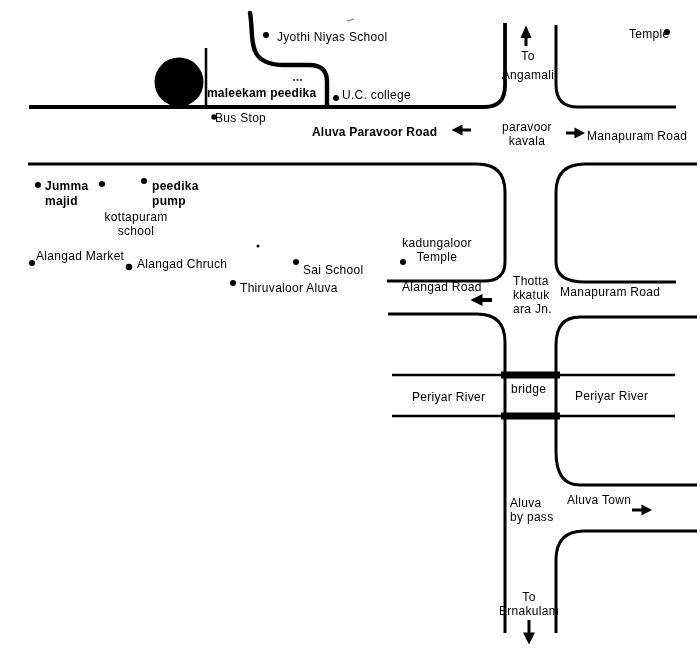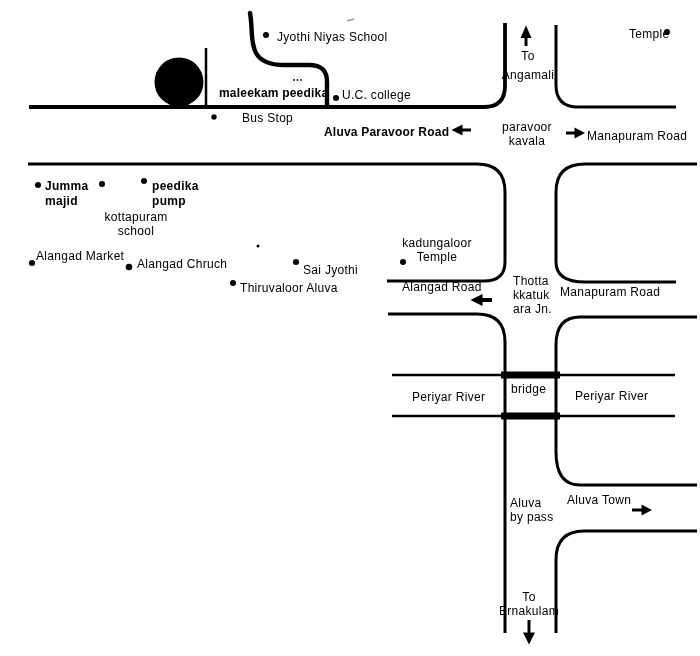--- a/index.html
+++ b/index.html
@@ -2,21 +2,21 @@
 <html><head>
 <meta charset="utf-8">
 <style>
   html,body{margin:0;padding:0;background:#fff;}
   .map{position:relative;width:700px;height:656px;background:#fff;overflow:hidden;
        font-family:"Liberation Sans",sans-serif;color:#000;}
   .map svg{position:absolute;left:0;top:0;}
   .lbl{position:absolute;font-size:12px;line-height:14px;white-space:nowrap;letter-spacing:.3px;}
   .lbl span{display:block;}
   .c{transform:translateX(-50%);text-align:center;}
-  .b{font-weight:bold;font-size:12px;letter-spacing:.2px;margin-left:12px;}
+  .b{font-weight:bold;font-size:12px;letter-spacing:.2px;}
   .lh15 span{line-height:15px;font-weight:bold;}
   .lh19 span{line-height:19px;}
   .serif{font-family:"Liberation Serif","DejaVu Serif",serif;font-weight:bold;
          font-size:13px;line-height:17px;letter-spacing:.2px;}
 </style>
 </head>
 <body>
 
 <div class="map">
 
@@ -95,21 +95,21 @@
       <path d="M529,620 L529,633" stroke-width="3" fill="none"></path>
       <path d="M529,644.5 L523,632.5 L535,632.5 Z" stroke="none"></path>
     </g>
   </svg>
 
 
   <div class="lbl b" style="left:207px;top:86px">maleekam peedika</div>
 
   <div class="lbl" style="left:277px;top:30px">Jyothi Niyas School</div>
   <div class="lbl" style="left:342px;top:88px">U.C. college</div>
-  <div class="lbl" style="left:242px;top:111px">Bus Stop</div>
+  <div class="lbl" style="left:215px;top:111px">Bus Stop</div>
   <div class="lbl" style="left:629px;top:27px">Temple</div>
 
   <div class="lbl b" style="left:312px;top:125px">Aluva Paravoor Road</div>
   <div class="lbl c lh19" style="left:528px;top:47px">
     <span>To</span>
     <span>Angamali</span>
   </div>
   <div class="lbl c" style="left:527px;top:120px">
     <span>paravoor</span>
     <span>kavala</span>
@@ -123,21 +123,21 @@
   <div class="lbl lh15" style="left:152px;top:179px">
     <span>peedika</span>
     <span>pump</span>
   </div>
   <div class="lbl c" style="left:136px;top:210px">
     <span>kottapuram</span>
     <span>school</span>
   </div>
   <div class="lbl" style="left:36px;top:249px">Alangad Market</div>
   <div class="lbl" style="left:137px;top:257px">Alangad Chruch</div>
-  <div class="lbl" style="left:303px;top:263px">Sai Jyothi</div>
+  <div class="lbl" style="left:303px;top:263px">Sai School</div>
   <div class="lbl" style="left:240px;top:281px">Thiruvaloor Aluva</div>
   <div class="lbl c" style="left:437px;top:236px">
     <span>kadungaloor</span>
     <span>Temple</span>
   </div>
 
   <div class="lbl" style="left:513px;top:274px">
     <span>Thotta</span>
     <span>kkatuk</span>
     <span>ara Jn.</span>

